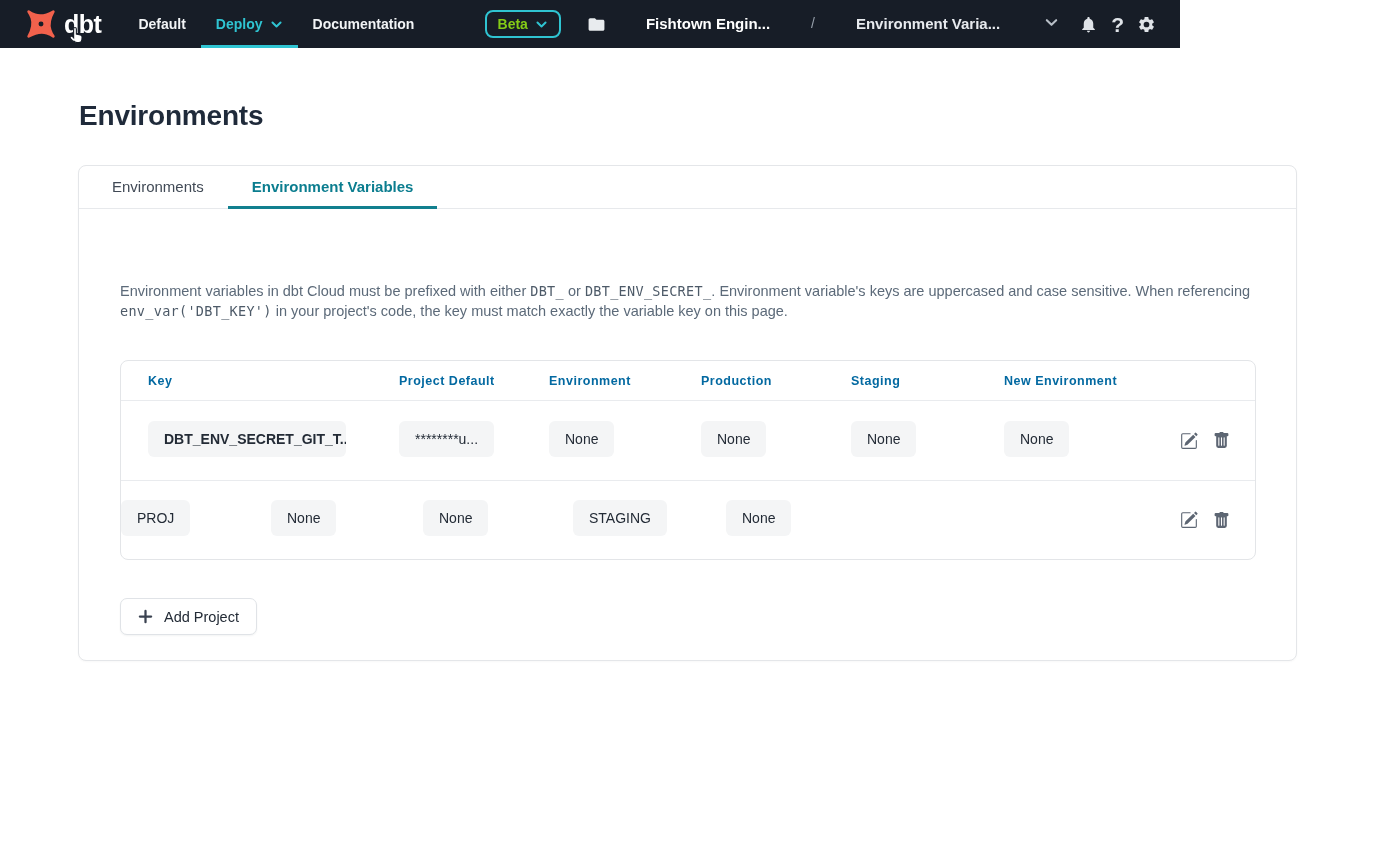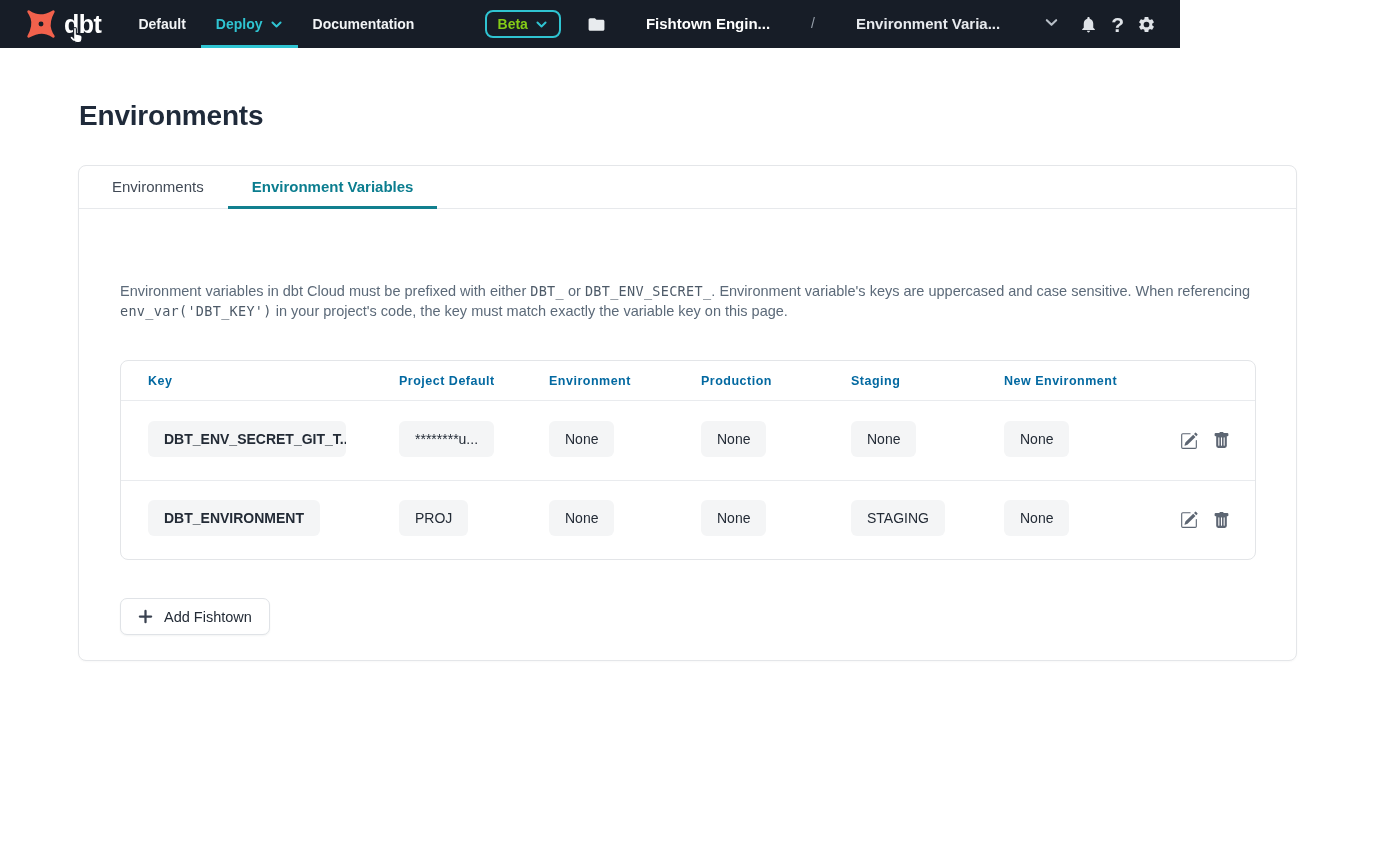--- a/index.html
+++ b/index.html
@@ -177,21 +177,20 @@
               </button>
               <button class="row-action">
                 <svg width="17" height="17" viewBox="0 0 16 16" fill="#5d6673">
                     <path d="M2.5 1a1 1 0 0 0-1 1v1a1 1 0 0 0 1 1H3v9a2 2 0 0 0 2 2h6a2 2 0 0 0 2-2V4h.5a1 1 0 0 0 1-1V2a1 1 0 0 0-1-1H10a1 1 0 0 0-1-1H7a1 1 0 0 0-1 1H2.5zm3 4a.5.5 0 0 1 .5.5v7a.5.5 0 0 1-1 0v-7a.5.5 0 0 1 .5-.5zM8 5a.5.5 0 0 1 .5.5v7a.5.5 0 0 1-1 0v-7A.5.5 0 0 1 8 5zm3 .5v7a.5.5 0 0 1-1 0v-7a.5.5 0 0 1 1 0z"></path>
                   </svg>
               </button>
             </div>
           </div>
 
           <div class="t-row t-body-row">
-            <div class="cell col-key"><span class="pill key">DBT_ENVIRONMENT</span></div>
             <div class="cell col-pd"><span class="pill">PROJ</span></div>
             <div class="cell col-dev"><span class="pill">None</span></div>
             <div class="cell col-prod"><span class="pill">None</span></div>
             <div class="cell col-stag"><span class="pill">STAGING</span></div>
             <div class="cell col-new"><span class="pill">None</span></div>
             <div class="cell col-actions">
               <button class="row-action">
                 <svg width="18" height="18" viewBox="0 0 16 16" fill="#5d6673">
                     <path d="M15.502 1.94a.5.5 0 0 1 0 .706L14.459 3.69l-2-2L13.502.646a.5.5 0 0 1 .707 0l1.293 1.293zm-1.75 2.456-2-2L4.939 9.21a.5.5 0 0 0-.121.196l-.805 2.414a.25.25 0 0 0 .316.316l2.414-.805a.5.5 0 0 0 .196-.12l6.813-6.814z"></path>
                     <path d="M1 13.5A1.5 1.5 0 0 0 2.5 15h11a1.5 1.5 0 0 0 1.5-1.5v-6a.5.5 0 0 0-1 0v6a.5.5 0 0 1-.5.5h-11a.5.5 0 0 1-.5-.5v-11a.5.5 0 0 1 .5-.5H9a.5.5 0 0 0 0-1H2.5A1.5 1.5 0 0 0 1 2.5v11z"></path>
@@ -203,21 +202,21 @@
                   </svg>
               </button>
             </div>
           </div>
         </div>
 
         <button class="add-btn">
           <svg width="15" height="15" viewBox="0 0 16 16" fill="none" stroke="#3a4250" stroke-width="2.4" stroke-linecap="round">
               <path d="M8 2v12M2 8h12"></path>
             </svg>
-          <span>Add Fishtown</span>
+          <span>Add Project</span>
         </button>
       </div>
     </section>
   </main>
 
   <svg class="cursor-overlay" viewBox="0 0 16 16">
     <path d="M6.6 14.2 3.6 10.9c-.45-.5-.4-1.25.1-1.65.45-.4 1.15-.35 1.55.1l.85.95V3.1c0-.6.5-1.1 1.1-1.1s1.1.5 1.1 1.1v4.2l3.1.6c.9.15 1.5.95 1.45 1.85l-.15 2.1c-.1 1.25-1.1 2.2-2.35 2.2H9c-.9 0-1.8-.35-2.4-.95z" fill="#ffffff" stroke="#171d27" stroke-width="0.9"></path>
   </svg>
 
 </div>

